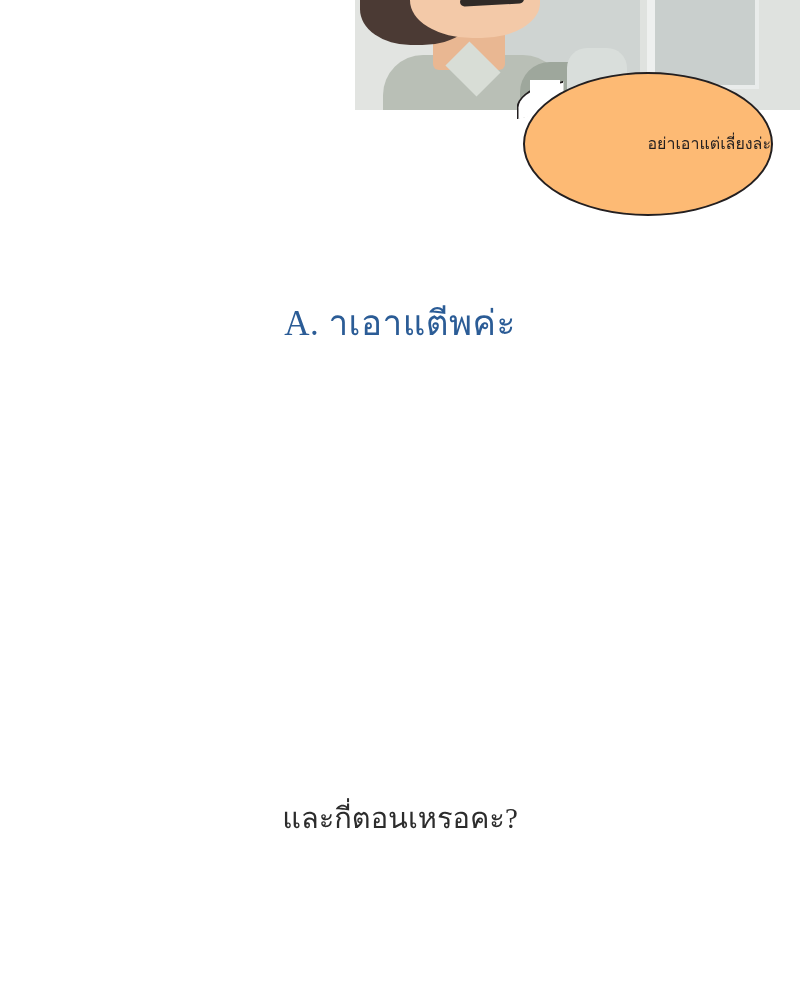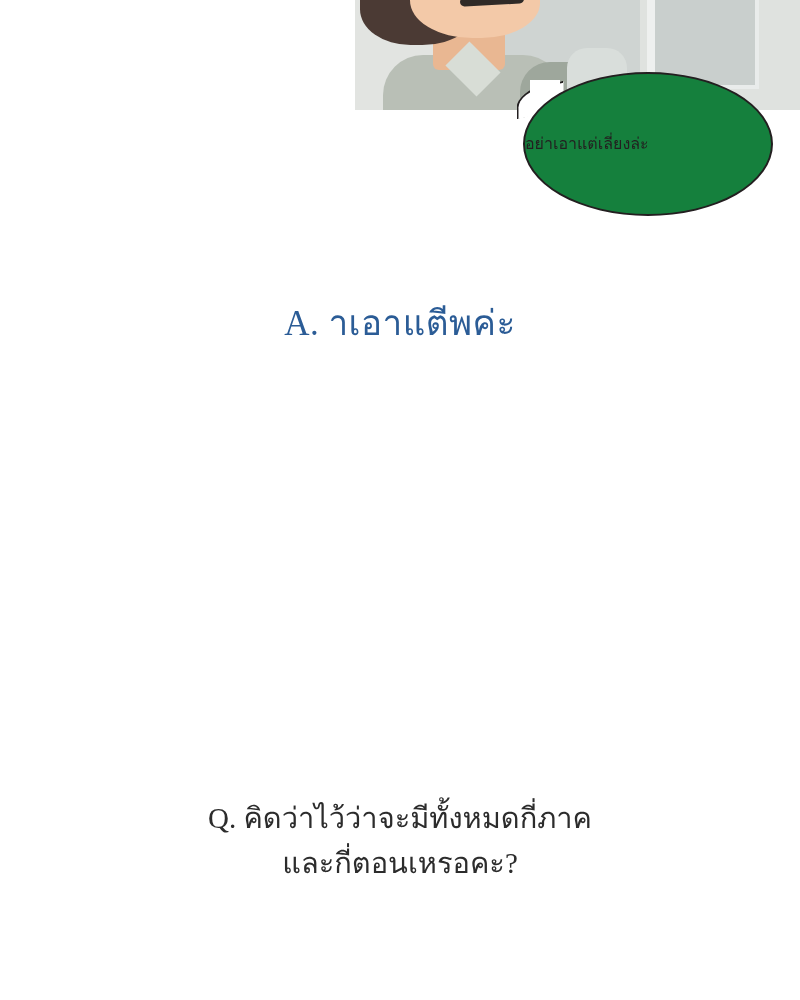--- a/index.html
+++ b/index.html
@@ -111,24 +111,24 @@
 
   
   .balloon {
     position: absolute;
     left: 523px;
     top: 72px;
     width: 250px;
     height: 144px;
     border: 2px solid #231f20;
     border-radius: 50% / 50%;
-    background: #15803d;
+    background: #fdba74;
     display: flex;
     align-items: center;
-    justify-content: flex-start;
+    justify-content: flex-end;
     box-sizing: border-box;
   }
   .balloon-text {
     font-family: "Liberation Serif", serif;
     font-size: 16px;
     color: #231f20;
     line-height: 1.4;
     text-align: center;
     white-space: nowrap;
   }
@@ -199,15 +199,14 @@
 
 <div class="balloon-tail"></div>
 <div class="balloon-tail-mask"></div>
 <div class="balloon">
   <span class="balloon-text">อย่าเอาแต่เลี่ยงล่ะ</span>
 </div>
 
 <div class="answer">A. าเอาแตีพค่ะ</div>
 
 <div class="question">
-  <div>Q. คิดว่าไว้ว่าจะมีทั้งหมดกี่ภาค</div>
   <div>และกี่ตอนเหรอคะ?</div>
 </div>
 
 </body></html>

